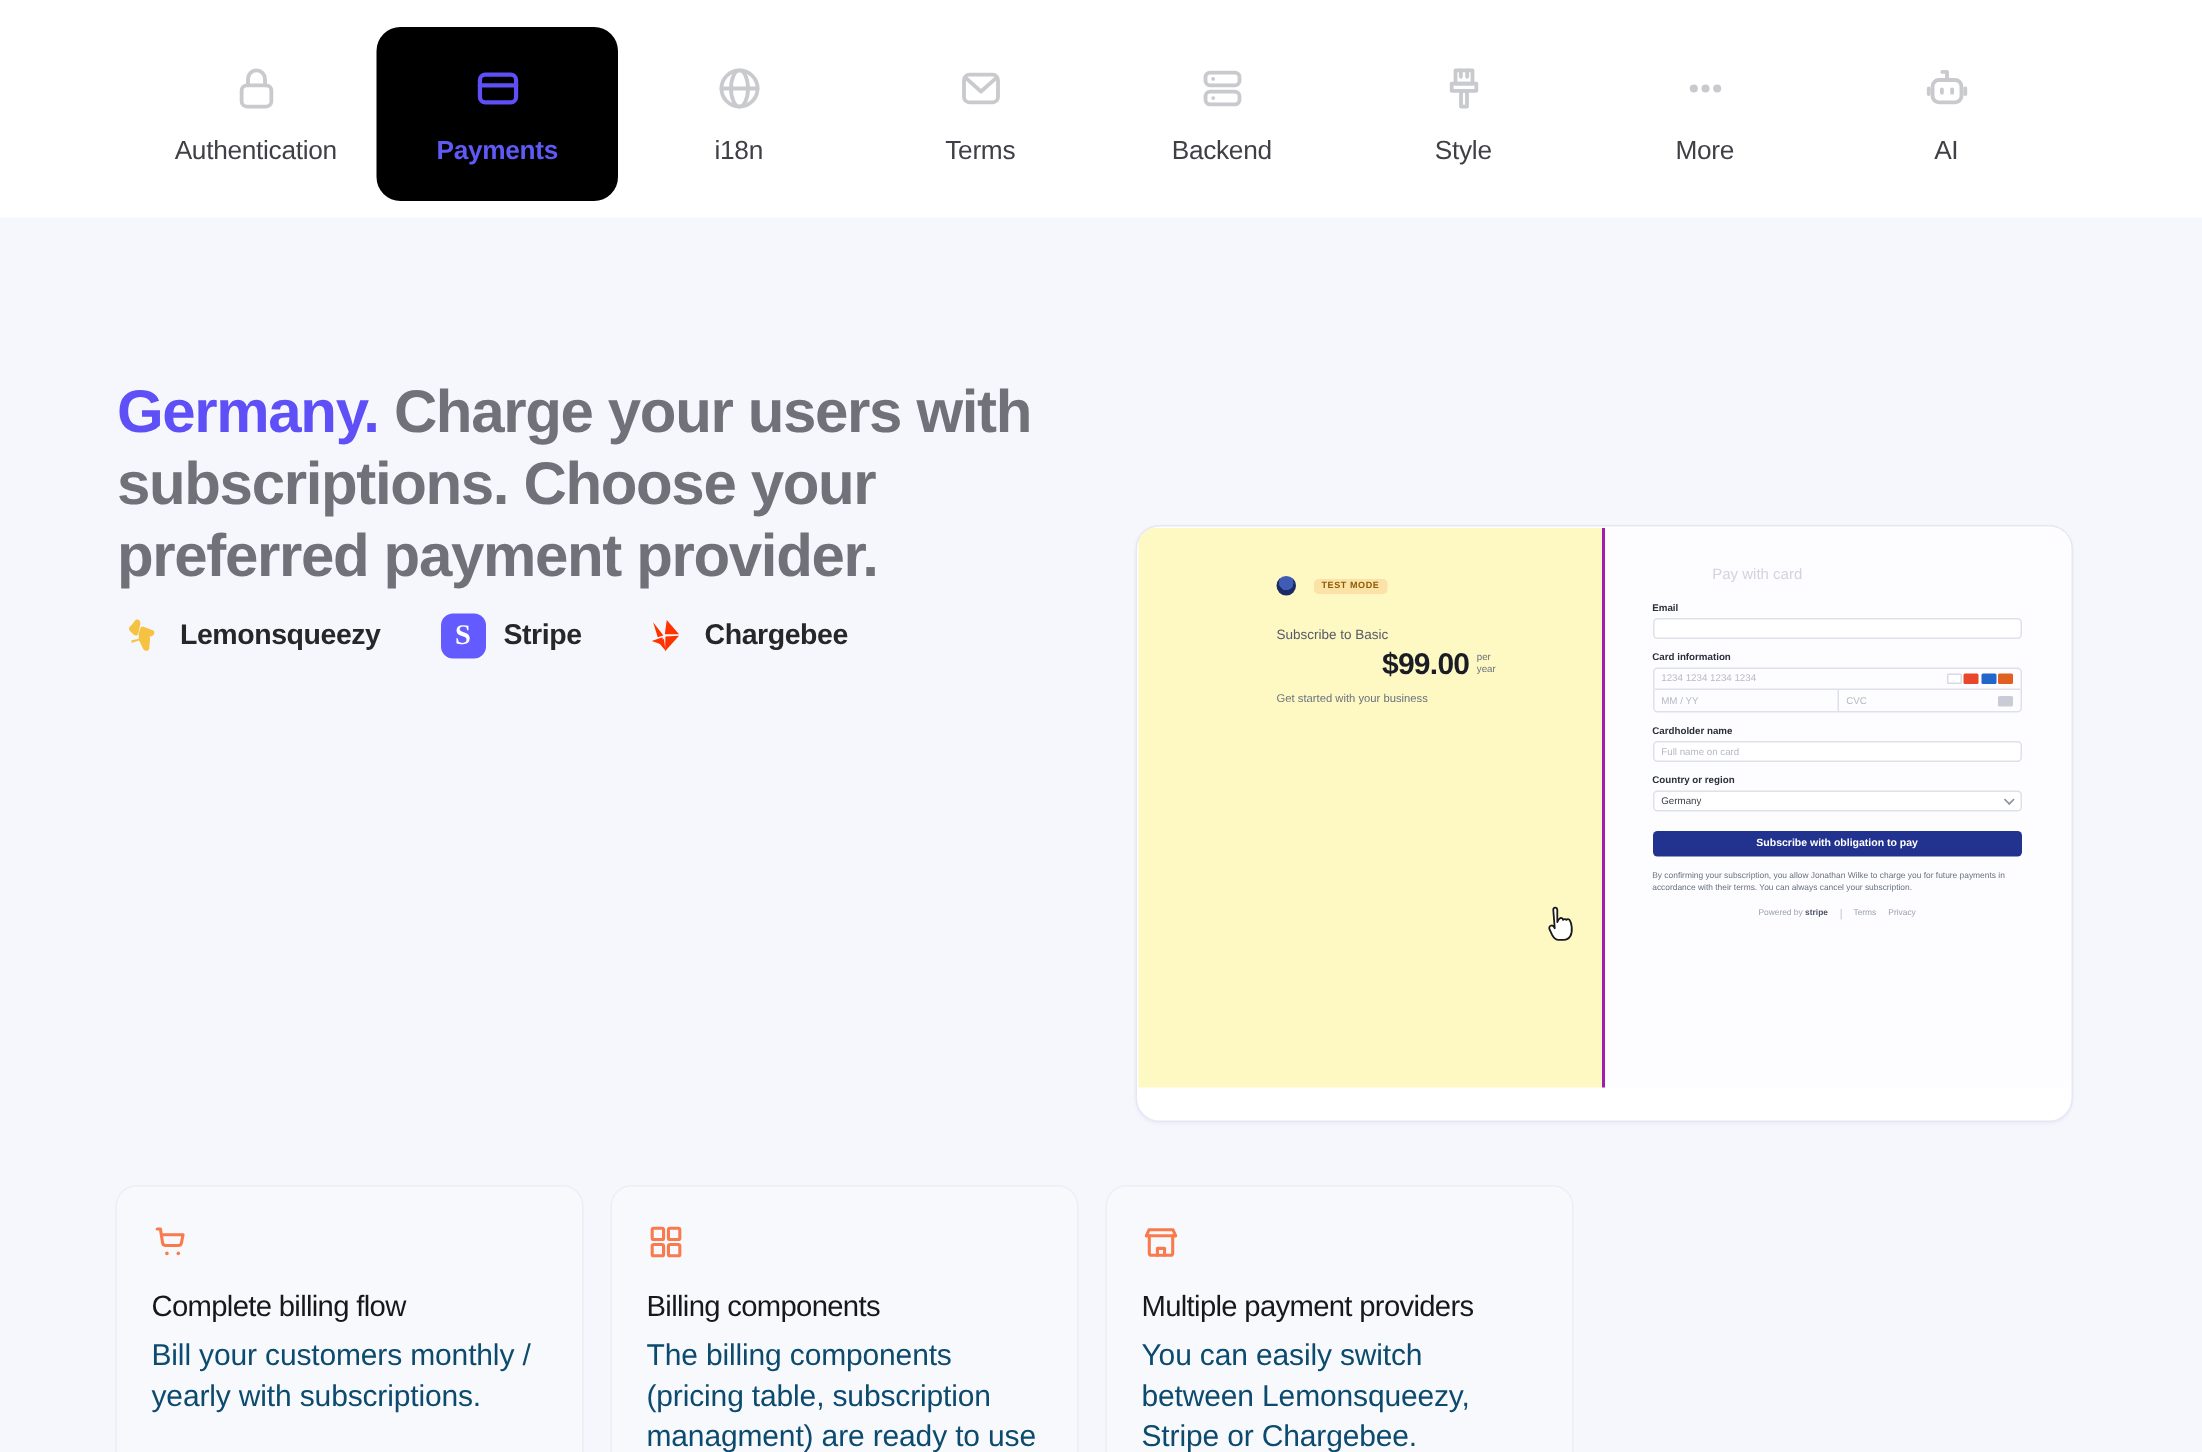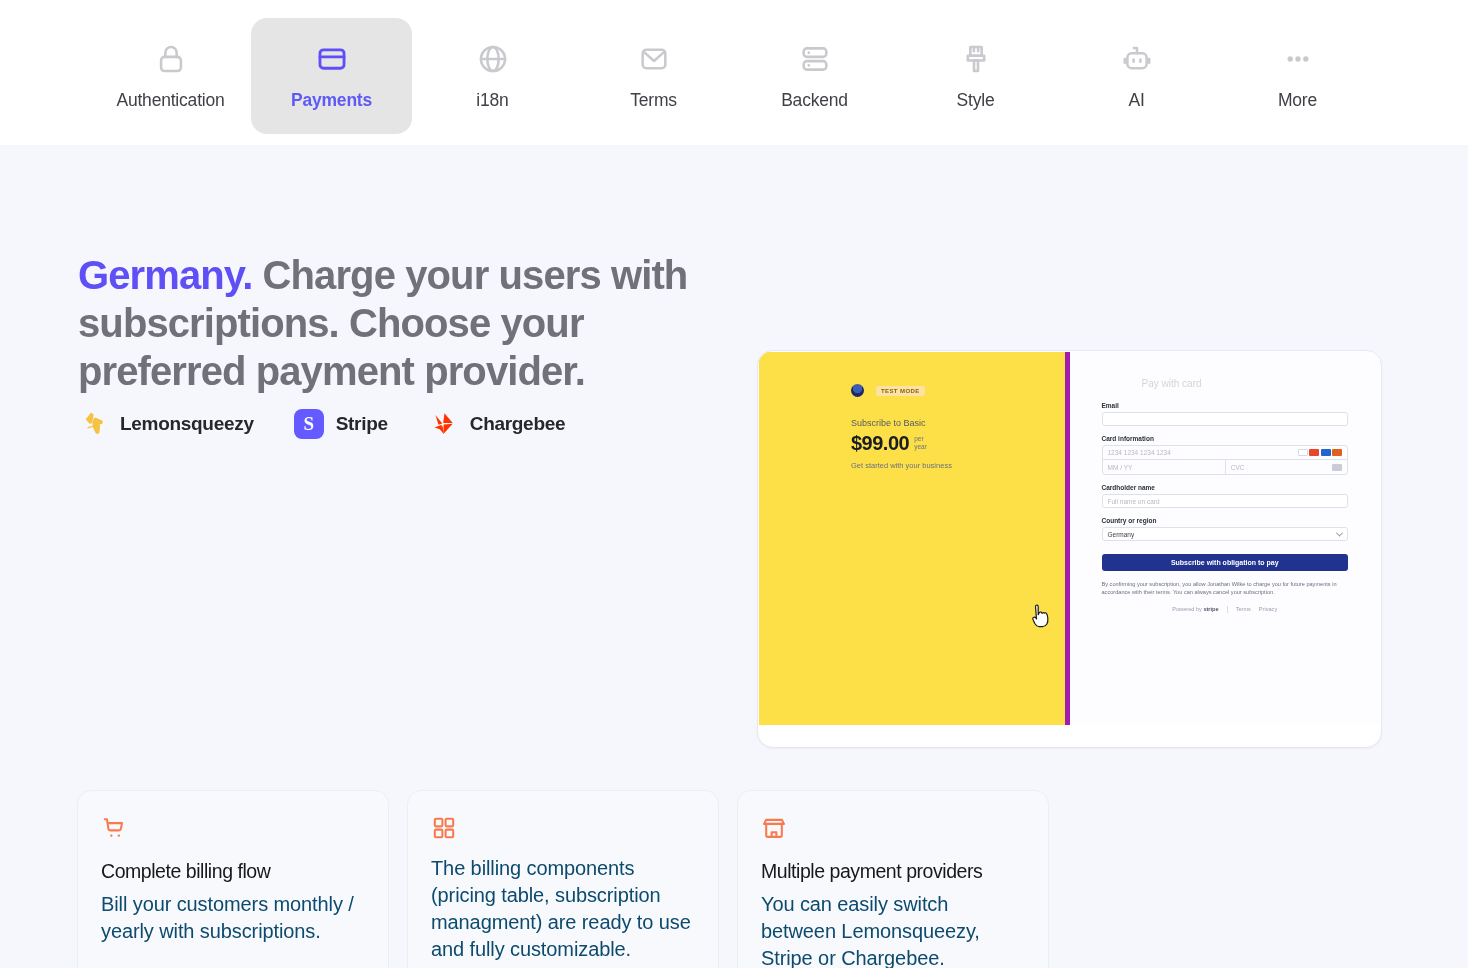--- a/index.html
+++ b/index.html
@@ -19,21 +19,21 @@
   }
   .nav-items { display: flex; width: 100%; justify-content: space-between; }
   .nav-item {
     width: 168px; height: 116px;
     border-radius: 16px;
     display: flex; flex-direction: column;
     align-items: center; justify-content: center;
     gap: 14px; cursor: pointer;
     user-select: none;
   }
-  .nav-item.active { background: #e5e5e5; }
+  .nav-item.active { background: #000000; text-decoration: underline; }
   .nav-label {
     font-size: 17.5px; color: #3f3f46; letter-spacing: -0.2px;
   }
   .nav-item.active .nav-label { color: #5f5af6; font-weight: 700; }
   .nav-icon { width: 34px; height: 34px; display: block; color: #c9cace; }
   .nav-item.active .nav-icon { color: #5f4ff6; }
 
   
   .main { position: relative; width: 100%; height: 823px; }
 
@@ -81,35 +81,35 @@
     background: #ffffff;
     border: 1px solid #e6e7f4;
     box-shadow: 0 1px 2px rgba(60,60,120,0.06);
     overflow: hidden;
   }
   .checkout {
     position: absolute; left: 1px; top: 1px; right: 1px; bottom: 22px;
     display: flex; background: #fff;
   }
   .ck-left {
-    width: 50%; background: #fde047; position: relative;
-    border-right: 5px solid #a21caf;
+    width: 50%; background: #fef9c3; position: relative;
+    border-right: 2px solid #a21caf;
     padding: 32px 0 0 92px;
   }
   .ck-brandrow { display: flex; align-items: center; gap: 12px; }
   .ck-logo {
     width: 13px; height: 13px; border-radius: 50%;
     background: radial-gradient(circle at 50% 35%, #3e5bb5 0 45%, #1b2a66 46% 100%);
   }
   .testmode {
     background: #fde2a7; color: #8a5c0a; font-size: 6px; font-weight: 700;
     letter-spacing: 0.4px; padding: 2px 5px; border-radius: 3px;
   }
   .ck-sub { margin-top: 21px; font-size: 9px; color: #555a66; }
-  .ck-price-row { display: flex; align-items: flex-start; gap: 5px; margin-top: 4px; }
+  .ck-price-row { display: flex; align-items: flex-start; gap: 5px; margin-top: 4px; justify-content: center; }
   .ck-price { font-size: 20px; font-weight: 700; color: #1a1d26; letter-spacing: -0.5px; }
   .ck-per { font-size: 6.5px; color: #6b7180; line-height: 8px; margin-top: 3px; }
   .ck-desc { margin-top: 6px; font-size: 7.5px; color: #6b7180; }
 
   .ck-right {
     width: 50%; background: #fdfdff; padding: 26px 32px 0 32px;
   }
   .ck-title { font-size: 10px; color: #d2d4dd; margin-bottom: 13px; padding-left: 40px; }
   .fld-label { font-size: 6.5px; color: #2b2f3a; font-weight: 700; margin-bottom: 3px; }
   .fld {
@@ -239,39 +239,39 @@
           <path d="M6.2 9.7h11.6v3.4H6.2z"></path>
           <path d="M10.6 13.1h2.8v7.4h-2.8z"></path>
           <path d="M10.5 3.5v3M13.5 3.5v3"></path>
         </svg>
       </span>
       <span class="nav-label">Style</span>
     </div>
 
     <div class="nav-item">
       <span class="nav-icon">
+        <svg viewBox="0 0 24 24" fill="currentColor">
+          <circle cx="6.5" cy="12" r="1.9"></circle>
+            <circle cx="12" cy="12" r="1.9"></circle>
+            <circle cx="17.5" cy="12" r="1.9"></circle>
+        </svg>
+      </span>
+      <span class="nav-label">More</span>
+    </div>
+
+    <div class="nav-item">
+      <span class="nav-icon">
         <svg viewBox="0 0 24 24" fill="none" stroke="currentColor" stroke-width="1.8" stroke-linecap="round" stroke-linejoin="round">
           <rect x="5.2" y="8" width="13.6" height="10.5" rx="3"></rect>
           <path d="M12 8V4.2h-2.2"></path>
           <path d="M3.4 12v2.6M20.6 12v2.6"></path>
           <path d="M9.6 12.4v1.6M14.4 12.4v1.6"></path>
         </svg>
       </span>
       <span class="nav-label">AI</span>
-    </div>
-
-    <div class="nav-item">
-      <span class="nav-icon">
-        <svg viewBox="0 0 24 24" fill="currentColor">
-          <circle cx="6.5" cy="12" r="1.9"></circle>
-            <circle cx="12" cy="12" r="1.9"></circle>
-            <circle cx="17.5" cy="12" r="1.9"></circle>
-        </svg>
-      </span>
-      <span class="nav-label">More</span>
     </div>
 
   </div>
 </div>
 
 <div class="main">
 
   <div class="hero">
     <h1 class="headline"><span class="accent">Germany.</span><span> Charge your users with subscriptions. Choose your preferred payment provider.</span></h1>
 
@@ -414,20 +414,21 @@
 
     <div class="card">
       <span class="card-icon">
         <svg viewBox="0 0 24 24" fill="none" stroke="currentColor" stroke-width="1.9">
           <rect x="3.5" y="3.5" width="7" height="7" rx="1"></rect>
           <rect x="13.5" y="3.5" width="7" height="7" rx="1"></rect>
           <rect x="3.5" y="13.5" width="7" height="7" rx="1"></rect>
           <rect x="13.5" y="13.5" width="7" height="7" rx="1"></rect>
         </svg>
       </span>
+      <div class="card-title">Billing components</div>
       <div class="card-desc">The billing components (pricing table, subscription managment) are ready to use and fully customizable.</div>
 
     </div>
 
     <div class="card">
       <span class="card-icon">
         <svg viewBox="0 0 24 24" fill="none" stroke="currentColor" stroke-width="1.9" stroke-linecap="round" stroke-linejoin="round">
           <path d="M3 8.2l1.6-3.7h14.8L21 8.2"></path>
           <path d="M3 8.2h18"></path>
           <path d="M4.8 8.2v10.5a1.5 1.5 0 0 0 1.5 1.5h11.4a1.5 1.5 0 0 0 1.5-1.5V8.2"></path>

